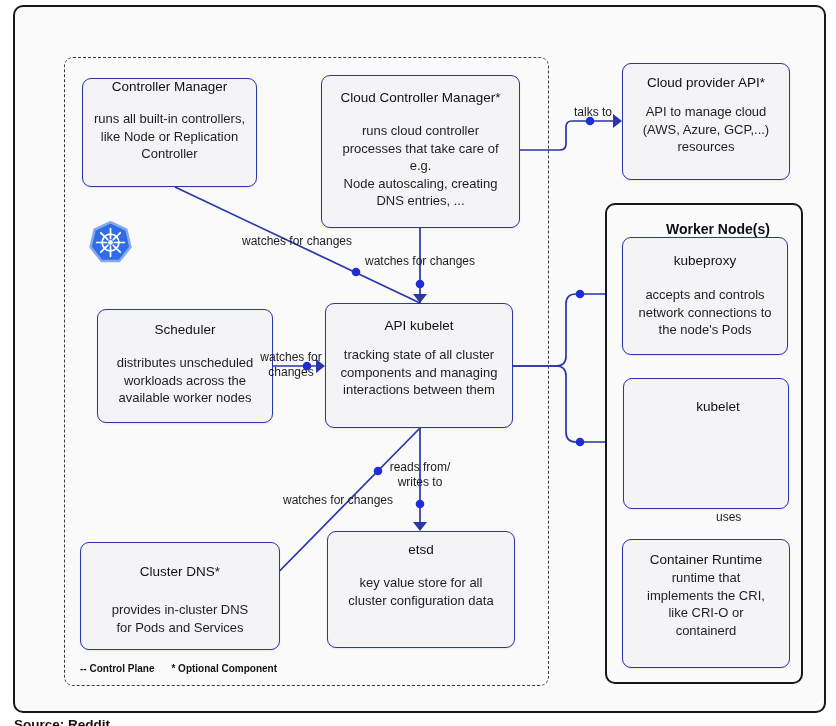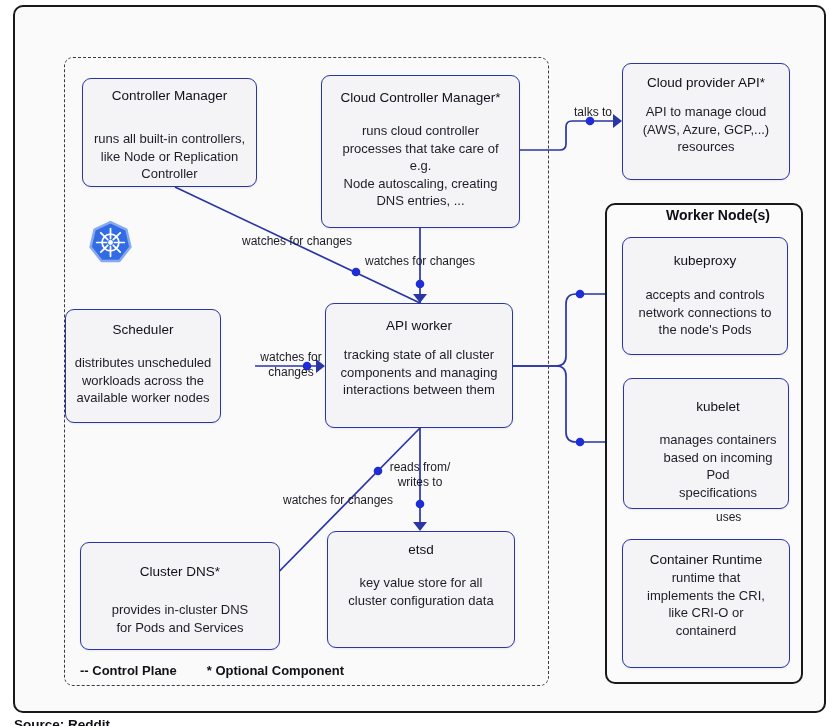--- a/index.html
+++ b/index.html
@@ -24,41 +24,41 @@
   .dot{fill:var(--dot-blue);}
   .arrow{fill:var(--accent-blue);}
 
   .node{position:absolute;box-sizing:border-box;background:var(--box-fill);
     border:1.8px solid var(--accent-blue);border-radius:9px;
     display:flex;flex-direction:column;align-items:center;
     box-shadow:0 1px 2px rgba(20,20,40,.08);}
   .node-title{font-weight:normal;font-size:13.5px;color:#101018;text-align:center;}
   .node-body{font-size:13px;line-height:17.5px;text-align:center;white-space:pre-line;color:#1d1d27;padding:0 6px;}
 
-  .n-cm{padding-top:9px;gap:27px;}
+  .n-cm{gap:16px;}
   .n-ccm{padding-top:14px;gap:17px;}
   .n-sch{padding-top:12px;gap:17px;}
   .n-api{padding-top:14px;gap:13px;}
   .n-dns{padding-top:21px;gap:22px;}
   .n-etsd{padding-top:10px;gap:17px;}
   .n-cloud{padding-top:11px;gap:13px;}
   .n-kproxy{padding-top:15px;gap:18px;}
   .n-klet{padding-top:20px;gap:17px;padding-left:24px;}
   .n-crt{padding-top:12px;gap:2px;}
 
   .group-box{position:absolute;left:605px;top:203px;width:198px;height:481px;box-sizing:border-box;
     border:2px solid var(--frame-border);border-radius:10px;background:#fbfbfc;}
-  .group-title{font-weight:bold;font-size:14px;text-align:center;margin-top:2px;color:#0d0d14;padding-left:28px;}
+  .group-title{font-weight:bold;font-size:14px;text-align:center;margin-top:16px;color:#0d0d14;padding-left:28px;}
   .group-node{position:absolute;}
 
   .edge-label{position:absolute;font-size:12px;color:#1b1b24;white-space:pre-line;text-align:center;
     transform:translateX(-50%);line-height:15px;}
   .edge-label.no-center{transform:none;}
 
-  .legend{position:absolute;left:80px;top:663px;display:flex;gap:30px;font-weight:bold;font-size:13px;color:#111118;}
+  .legend{position:absolute;left:80px;top:663px;display:flex;gap:17px;font-weight:bold;font-size:10px;color:#111118;}
   .caption{position:absolute;left:14px;top:717px;font-weight:bold;font-size:13.5px;color:#101014;}
 
   .k8s-logo{position:absolute;left:88px;top:220px;width:45px;height:45px;}
 </style>
 </head>
 <body>
 
 <div class="stage">
 
   <div class="frame"></div>
@@ -128,29 +128,29 @@
 
   <div class="node n-ccm" style="left:321px;top:75px;width:199px;height:153px">
     <div class="node-title">Cloud Controller Manager*</div>
     <div class="node-body">runs cloud controller
 processes that take care of
 e.g.
 Node autoscaling, creating
 DNS entries, ...</div>
   </div>
 
-  <div class="node n-sch" style="left:65px;top:309px;width:156px;height:114px">
+  <div class="node n-sch" style="left:97px;top:309px;width:176px;height:114px">
     <div class="node-title">Scheduler</div>
     <div class="node-body">distributes unscheduled
 workloads across the
 available worker nodes</div>
   </div>
 
   <div class="node n-api" style="left:325px;top:303px;width:188px;height:125px">
-    <div class="node-title">API worker</div>
+    <div class="node-title">API kubelet</div>
     <div class="node-body">tracking state of all cluster
 components and managing
 interactions between them</div>
   </div>
 
   <div class="node n-dns" style="left:80px;top:542px;width:200px;height:108px">
     <div class="node-title">Cluster DNS*</div>
     <div class="node-body">provides in-cluster DNS
 for Pods and Services</div>
   </div>
@@ -173,23 +173,20 @@
 
     <div class="node group-node n-kproxy" style="left:15px;top:32px;width:166px;height:118px">
       <div class="node-title">kubeproxy</div>
       <div class="node-body">accepts and controls
 network connections to
 the node's Pods</div>
     </div>
 
     <div class="node group-node n-klet" style="left:16px;top:173px;width:166px;height:131px">
       <div class="node-title">kubelet</div>
-      <div class="node-body">manages containers
-based on incoming Pod
-specifications</div>
     </div>
 
     <div class="node group-node n-crt" style="left:15px;top:334px;width:168px;height:129px">
       <div class="node-title">Container Runtime</div>
       <div class="node-body">runtime that
 implements the CRI,
 like CRI-O or
 containerd</div>
     </div>
   </div>

